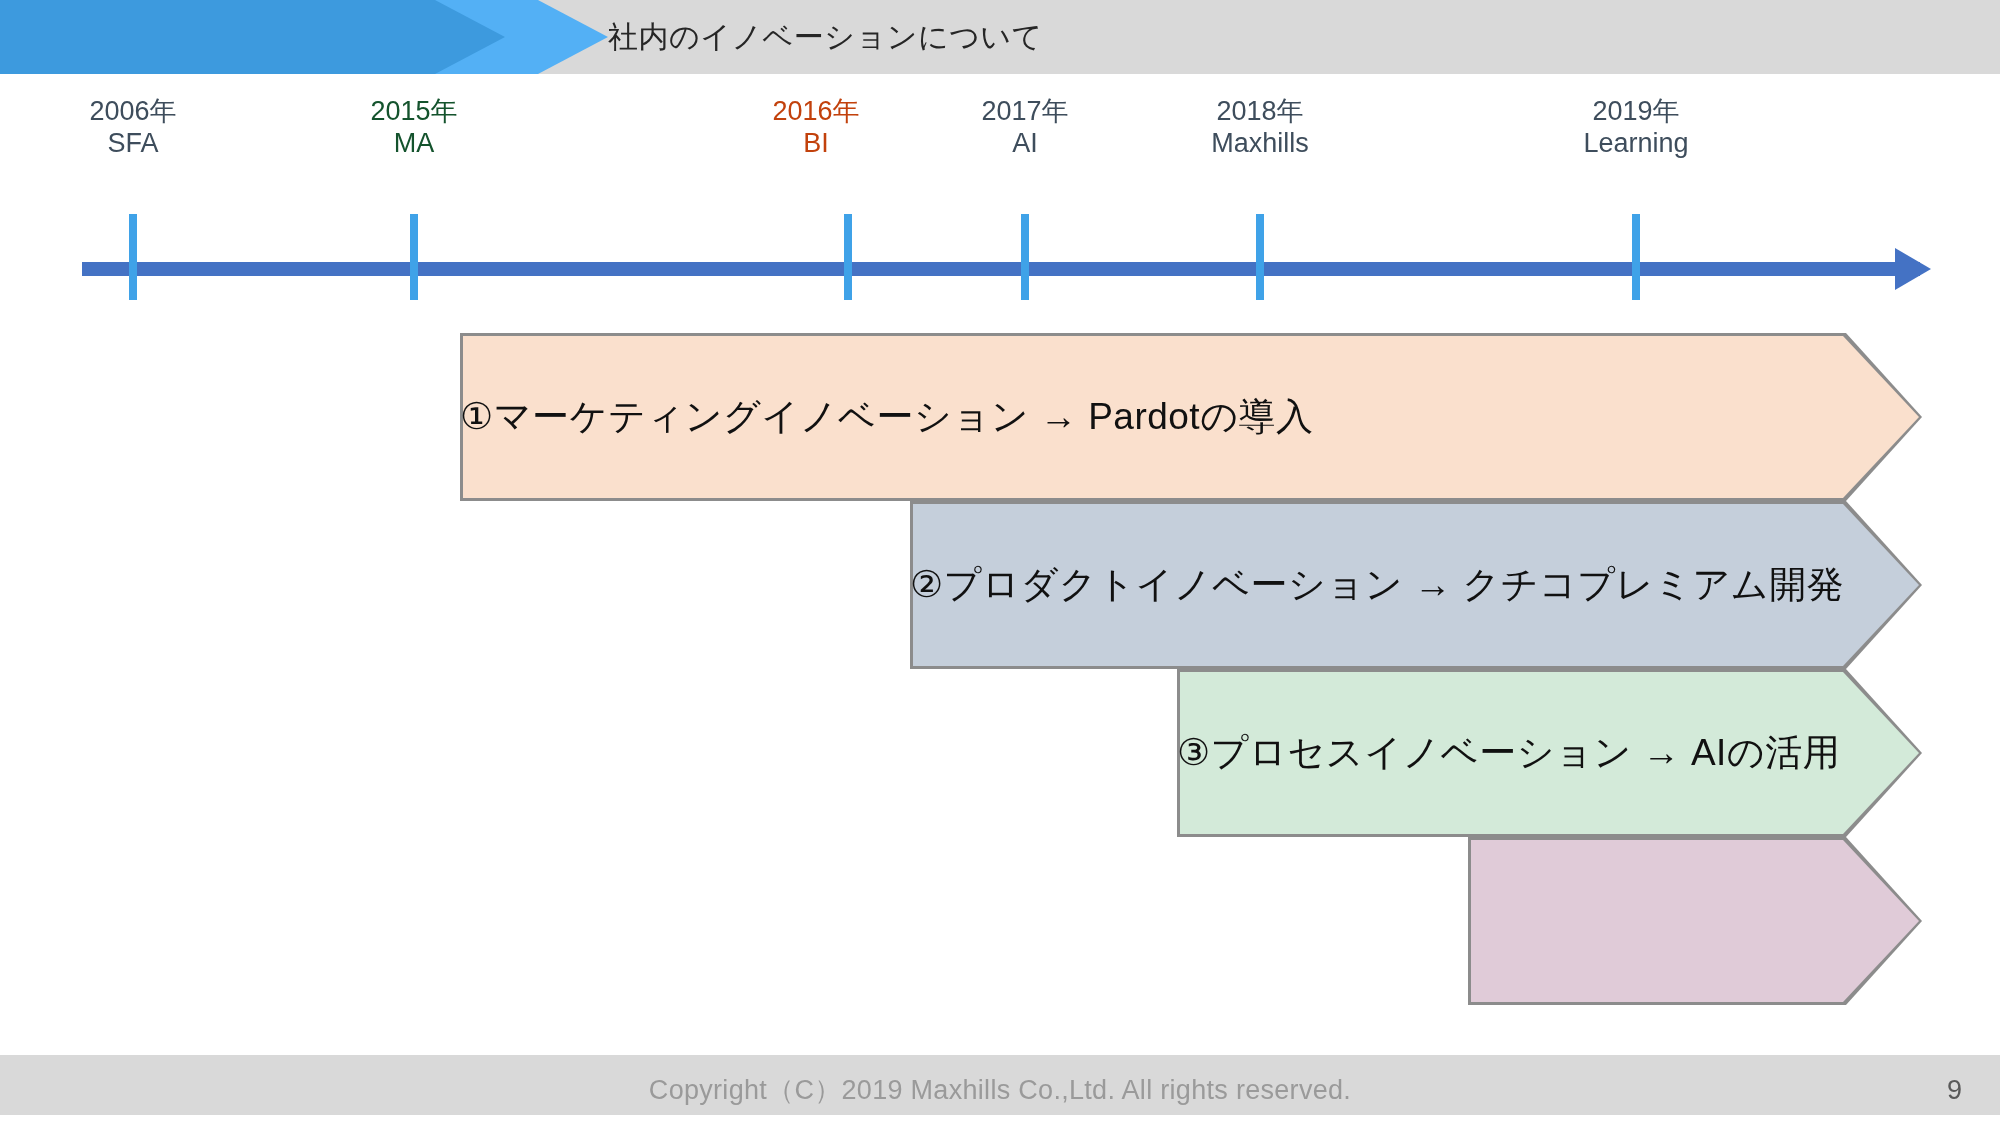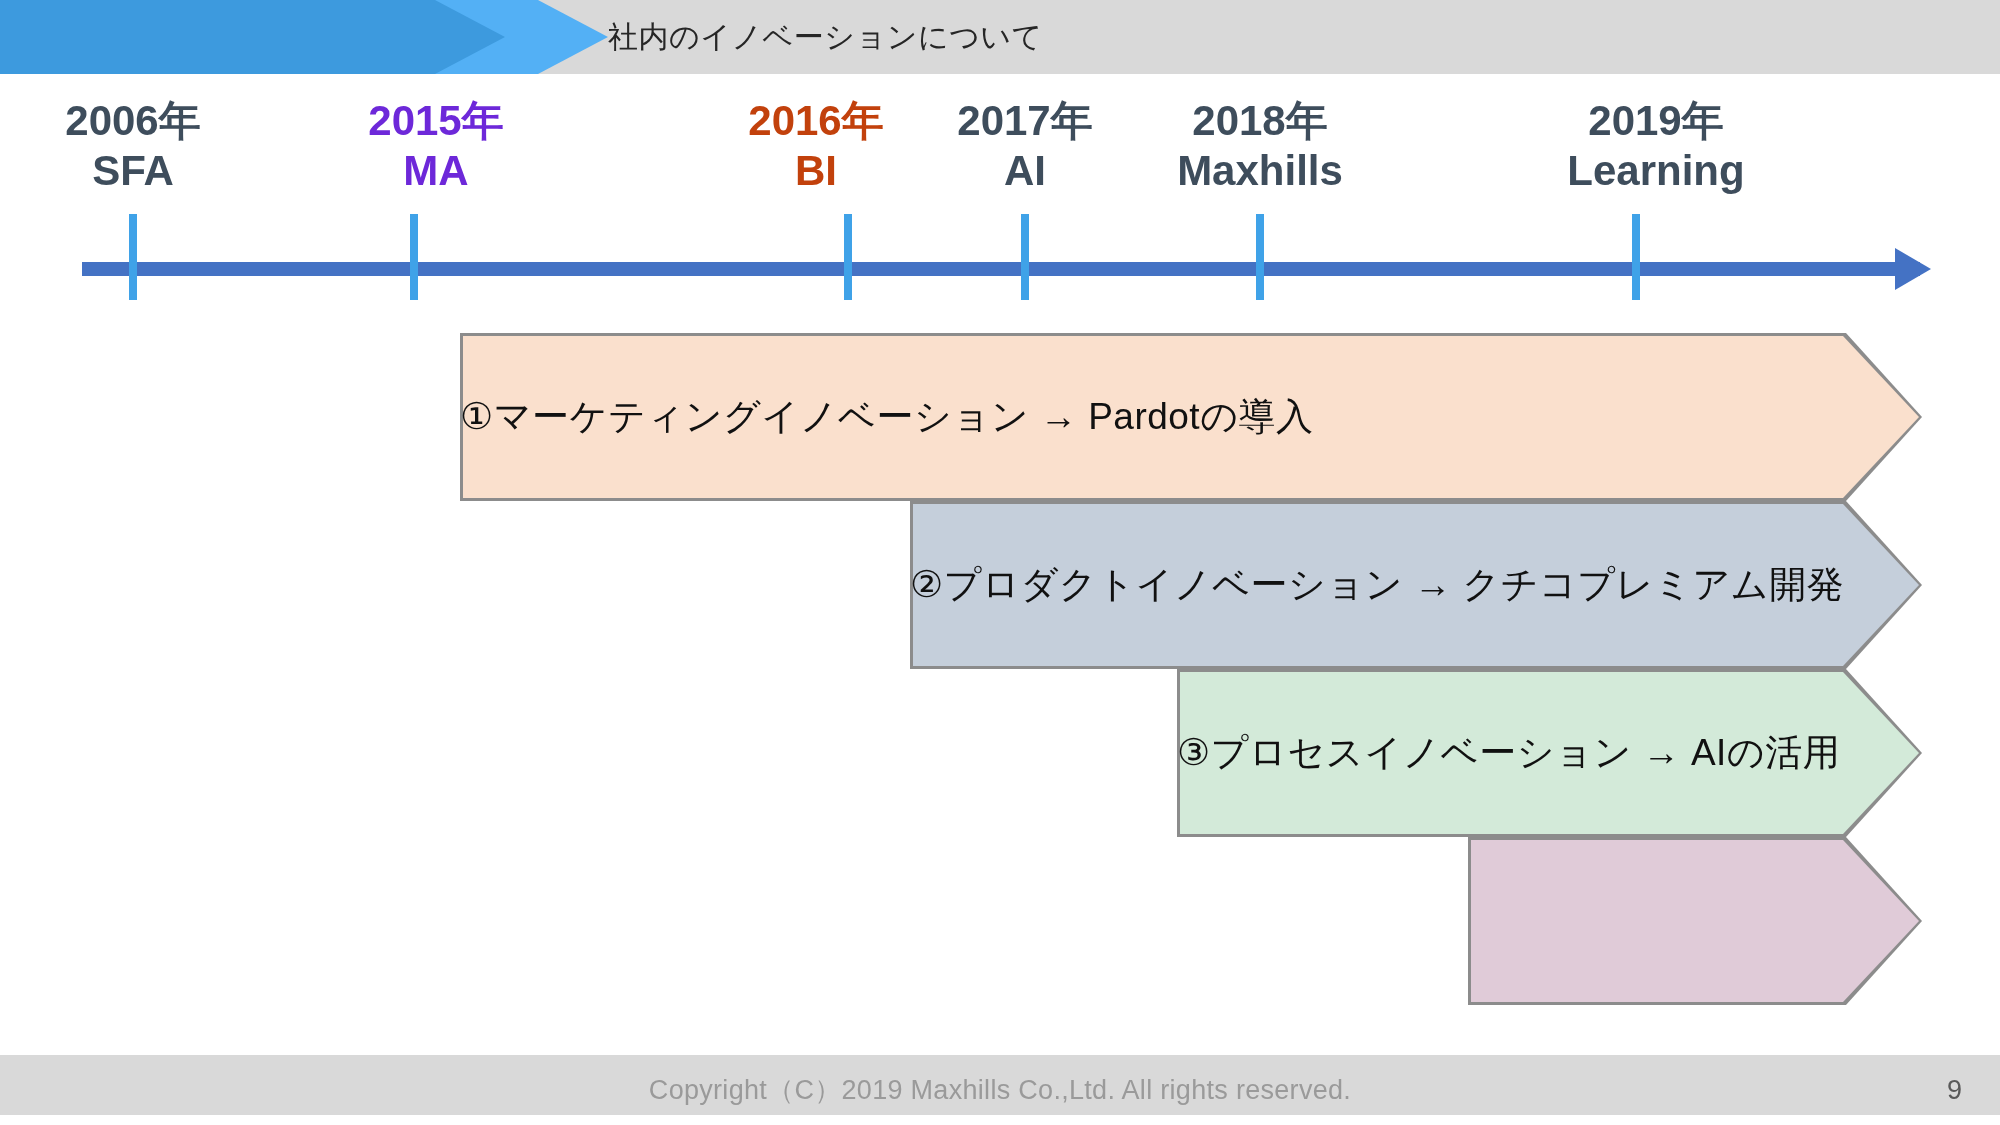--- a/index.html
+++ b/index.html
@@ -101,22 +101,22 @@
     width: 8px;
     height: 86px;
     background: #3fa2e8;
     top: 214px;
   }
   .tl-label {
     position: absolute;
     top: 96px;
     text-align: center;
     color: #3e4d5c;
-    font-weight: bold;
-    font-size: 42px;
+    font-weight: normal;
+    font-size: 27px;
     line-height: 1.18;
     white-space: nowrap;
     transform: translateX(-50%);
   }
   .tl-label .yr { display: block; }
   .tl-label .nm { display: block; }
 
   
   .proc {
     position: absolute;
@@ -188,41 +188,41 @@
   <div class="timeline-line"></div>
   <div class="timeline-head"></div>
 
   <div id="milestone-layer">
       <div class="tick" style="left: 129px; background: rgb(63, 162, 232);"></div>
       <div class="tl-label" style="left: 133px; color: rgb(62, 77, 92);">
         <span class="yr">2006年</span>
         <span class="nm">SFA</span>
       </div>
       <div class="tick" style="left: 410px; background: rgb(63, 162, 232);"></div>
-      <div class="tl-label" style="left: 436px; color: #6d28d9;">
+      <div class="tl-label" style="left: 414px; color: #14532d;">
         <span class="yr">2015年</span>
         <span class="nm">MA</span>
       </div>
       <div class="tick" style="left: 844px; background: rgb(63, 162, 232);"></div>
       <div class="tl-label" style="left: 816px; color: #c2410c;">
         <span class="yr">2016年</span>
         <span class="nm">BI</span>
       </div>
       <div class="tick" style="left: 1021px; background: rgb(63, 162, 232);"></div>
       <div class="tl-label" style="left: 1025px; color: rgb(62, 77, 92);">
         <span class="yr">2017年</span>
         <span class="nm">AI</span>
       </div>
       <div class="tick" style="left: 1256px; background: rgb(63, 162, 232);"></div>
       <div class="tl-label" style="left: 1260px; color: rgb(62, 77, 92);">
         <span class="yr">2018年</span>
         <span class="nm">Maxhills</span>
       </div>
       <div class="tick" style="left: 1632px; background: rgb(63, 162, 232);"></div>
-      <div class="tl-label" style="left: 1636px; color: rgb(62, 77, 92); margin-left: 20px;">
+      <div class="tl-label" style="left: 1636px; color: rgb(62, 77, 92);">
         <span class="yr">2019年</span>
         <span class="nm">Learning</span>
       </div>
     </div>
 
   <div id="process-layer">
       <div class="proc" style="left: 460px; top: 333px; width: 1462px; height: 168px;">
         <div class="proc-body" style="background: rgb(140, 140, 140); clip-path: polygon(0px 0px, 1386px 0px, 1462px 84px, 1386px 168px, 0px 168px);">
           <div style="position: absolute; left: 3px; top: 3px; width: 1456px; height: 162px; background: rgb(250, 224, 205); clip-path: polygon(0px 0px, 1380px 0px, 1456px 81px, 1380px 162px, 0px 162px);"></div>
         </div>

